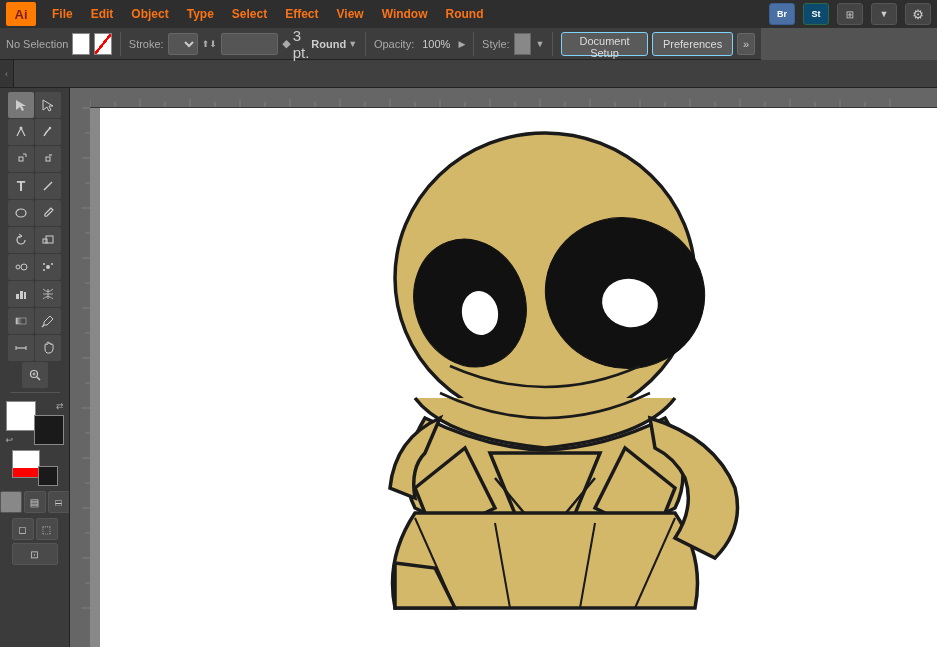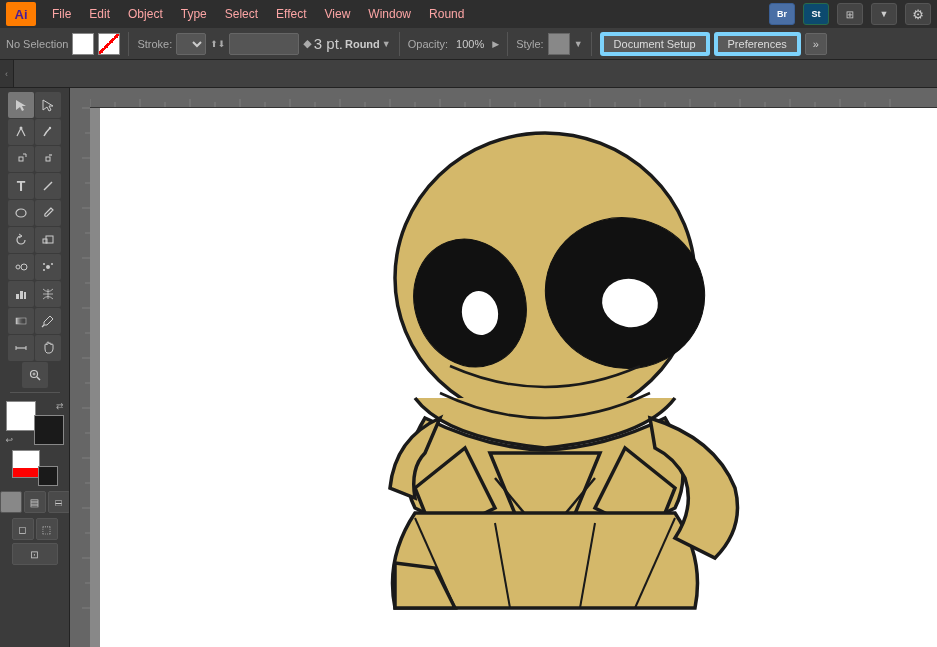--- a/index.html
+++ b/index.html
@@ -17,30 +17,31 @@
     }
     .ai-logo {
       width: 30px;
       height: 24px;
       background: #ff7c00;
       display: flex;
       align-items: center;
       justify-content: center;
       font-weight: bold;
       font-size: 13px;
-      color: #4c1d95;
+      color: #7f1d1d;
       margin-right: 6px;
       border-radius: 2px;
     }
     .menu-item {
       padding: 3px 8px;
-      color: #fca5a5;
+      color: #f97316;
       cursor: pointer;
       border-radius: 2px;
       font-size: 12px;
+      font-weight: bold;
     }
     .menu-right-icons {
       margin-left: auto;
       display: flex;
       align-items: center;
       gap: 8px;
     }
     .icon-box {
       width: 26px;
       height: 22px;
@@ -50,21 +51,21 @@
       align-items: center;
       justify-content: center;
       cursor: pointer;
       font-size: 10px;
       color: #ccc;
       border: 1px solid #555;
     }
 
     
     #options-bar {
-      width: 937px;
+      width: 761px;
       height: 32px;
       background: #3d3d3d;
       display: flex;
       align-items: center;
       padding: 0 6px;
       gap: 4px;
       border-bottom: 1px solid #222;
     }
     .options-label { color: #aaa; font-size: 11px; white-space: nowrap; }
     .options-select {
@@ -108,21 +109,21 @@
       border: 1px solid #666;
       color: #ccc;
       padding: 2px 8px;
       font-size: 11px;
       border-radius: 2px;
       cursor: pointer;
       height: 22px;
     }
     .btn-prominent {
       background: #5a5a5a;
-      border: 4px solid #7dd3fc;
+      border: 1px solid #7dd3fc;
       color: #ddd;
       padding: 2px 10px;
       font-size: 11px;
       border-radius: 3px;
       cursor: pointer;
       height: 24px;
     }
     .small-arrow {
       color: #aaa;
       font-size: 9px;

